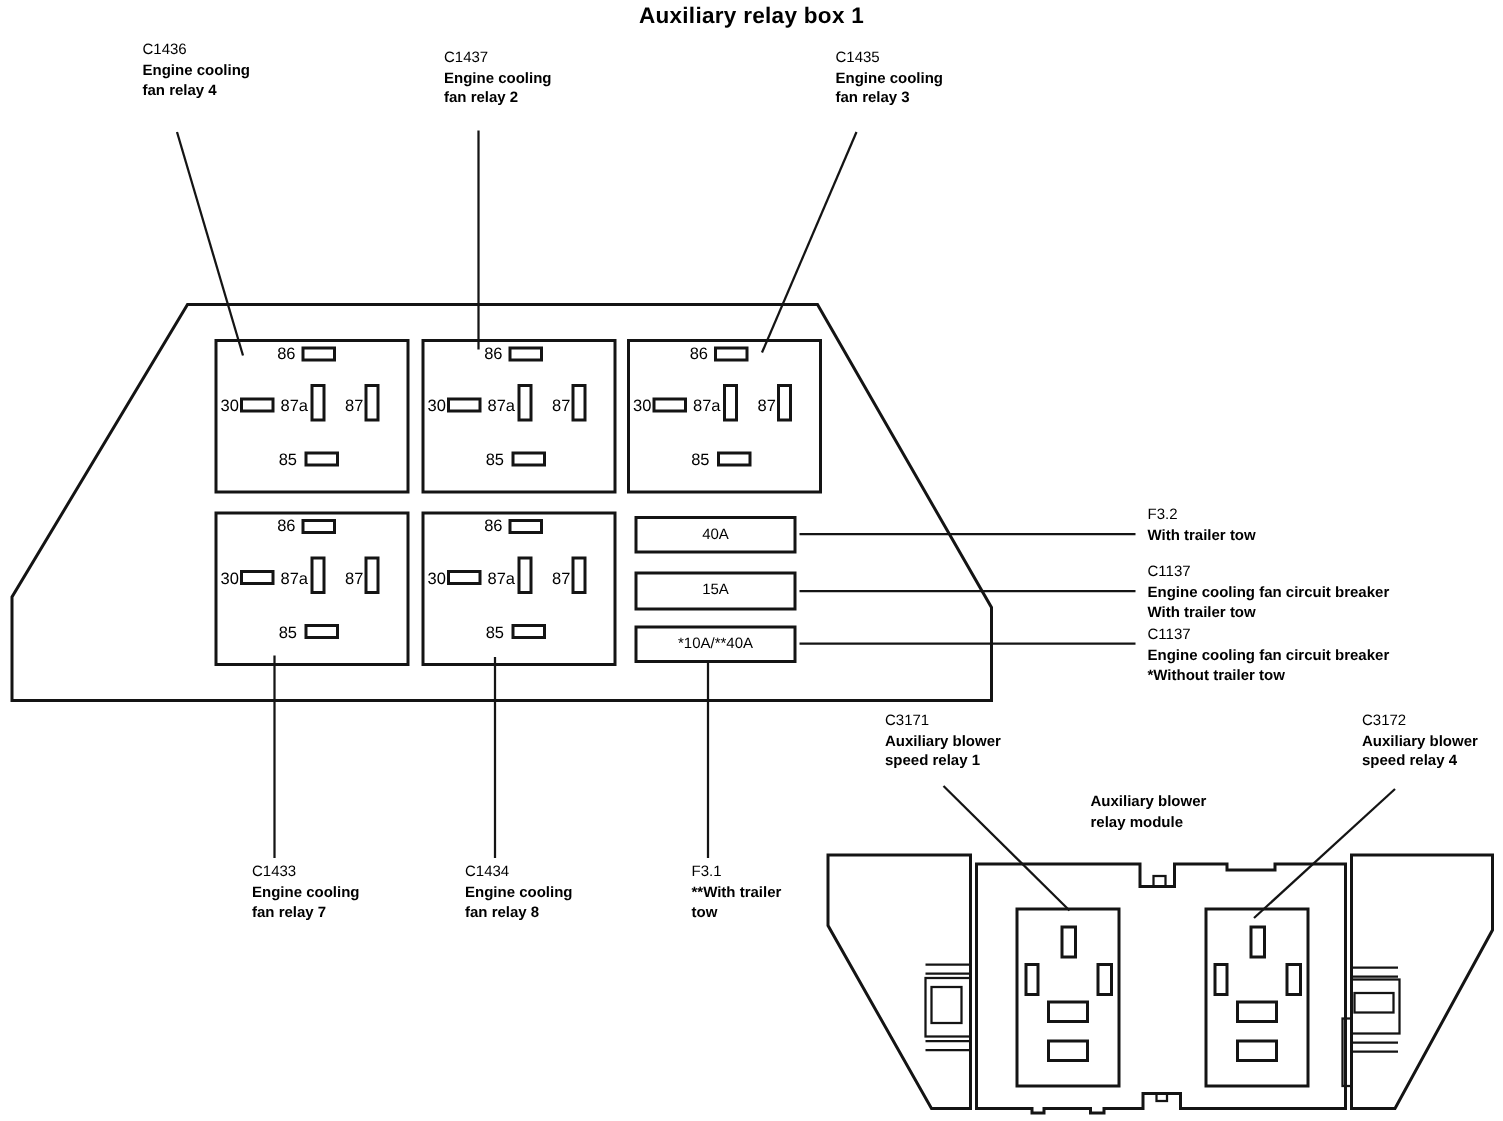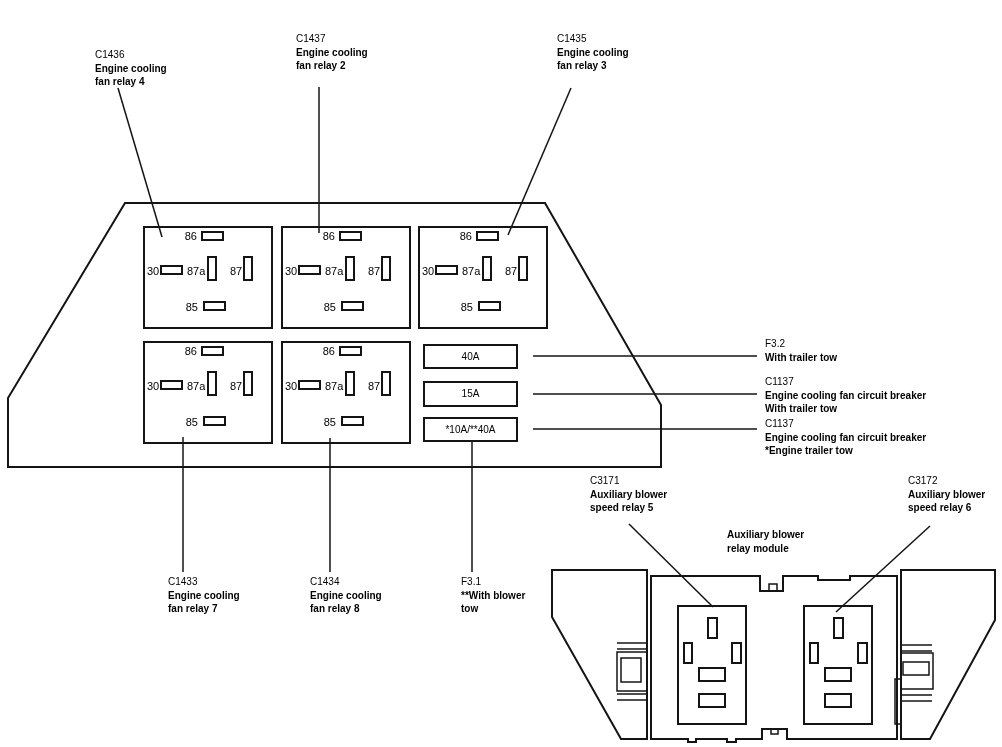--- a/index.html
+++ b/index.html
@@ -15,21 +15,21 @@
   .lbl { position:absolute; font-size:10px; line-height:13.5px; white-space:nowrap; }
   .lbl .id { font-weight:400; }
   .lbl .desc { font-weight:700; }
   .relay-box {
     position:absolute; width:130px; height:103px; box-sizing:border-box;
     border:2px solid #141414; background:transparent;
   }
   .pin-label { position:absolute; font-size:11px; line-height:11px; font-weight:400; }
   .pin-rect { position:absolute; box-sizing:border-box; border:2px solid #141414; background:#fff; }
   .fuse {
-    position:absolute; width:95px; box-sizing:border-box; border:2px solid #141414;
+    position:absolute; width:108px; box-sizing:border-box; border:2px solid #141414;
     text-align:center; font-size:10px; font-weight:400; background:transparent;
   }
   .socket {
     position:absolute; width:70px; height:120px; box-sizing:border-box;
     border:2px solid #141414; background:transparent;
   }
 </style>
 </head>
 <body>
 
@@ -76,22 +76,23 @@
       <line x1="901" y1="701" x2="932" y2="701"></line>
     </g>
 
     <g stroke="#141414" fill="none" stroke-width="1.5">
       <rect x="769" y="584" width="8" height="7"></rect>
       <rect x="771" y="729" width="7" height="5"></rect>
       <rect x="895" y="679" width="6" height="45"></rect>
     </g>
   </svg>
 
-
-  <div class="lbl" style="left:95px;top:48px">
+  <div class="title">Auxiliary relay box 1</div>
+
+  <div class="lbl" style="left:95px;top:27px">
     <div class="id">C1436</div>
     <div class="desc">Engine cooling</div>
     <div class="desc">fan relay 4</div>
   </div>
   <div class="lbl" style="left:296px;top:32px">
     <div class="id">C1437</div>
     <div class="desc">Engine cooling</div>
     <div class="desc">fan relay 2</div>
   </div>
   <div class="lbl" style="left:557px;top:32px">
@@ -105,48 +106,48 @@
     <div class="desc">With trailer tow</div>
   </div>
   <div class="lbl" style="left:765px;top:375px">
     <div class="id">C1137</div>
     <div class="desc">Engine cooling fan circuit breaker</div>
     <div class="desc">With trailer tow</div>
   </div>
   <div class="lbl" style="left:765px;top:417px">
     <div class="id">C1137</div>
     <div class="desc">Engine cooling fan circuit breaker</div>
-    <div class="desc">*Engine trailer tow</div>
+    <div class="desc">*Without trailer tow</div>
   </div>
 
   <div class="lbl" style="left:168px;top:575px">
     <div class="id">C1433</div>
     <div class="desc">Engine cooling</div>
     <div class="desc">fan relay 7</div>
   </div>
   <div class="lbl" style="left:310px;top:575px">
     <div class="id">C1434</div>
     <div class="desc">Engine cooling</div>
     <div class="desc">fan relay 8</div>
   </div>
   <div class="lbl" style="left:461px;top:575px">
     <div class="id">F3.1</div>
-    <div class="desc">**With blower</div>
+    <div class="desc">**With trailer</div>
     <div class="desc">tow</div>
   </div>
 
   <div class="lbl" style="left:590px;top:474px">
     <div class="id">C3171</div>
     <div class="desc">Auxiliary blower</div>
-    <div class="desc">speed relay 5</div>
+    <div class="desc">speed relay 1</div>
   </div>
   <div class="lbl" style="left:908px;top:474px">
     <div class="id">C3172</div>
     <div class="desc">Auxiliary blower</div>
-    <div class="desc">speed relay 6</div>
+    <div class="desc">speed relay 4</div>
   </div>
   <div class="lbl" style="left:727px;top:528px">
     <div class="desc">Auxiliary blower</div>
     <div class="desc">relay module</div>
   </div>
 
   <div class="relay-box" style="left:143px;top:226px">
     <span class="pin-label" style="left:26px;top:3px;width:26px;text-align:right">86</span>
     <span class="pin-rect" style="left:56px;top:3px;width:23px;height:10px"></span>
     <span class="pin-label" style="left:2px;top:38px">30</span>

